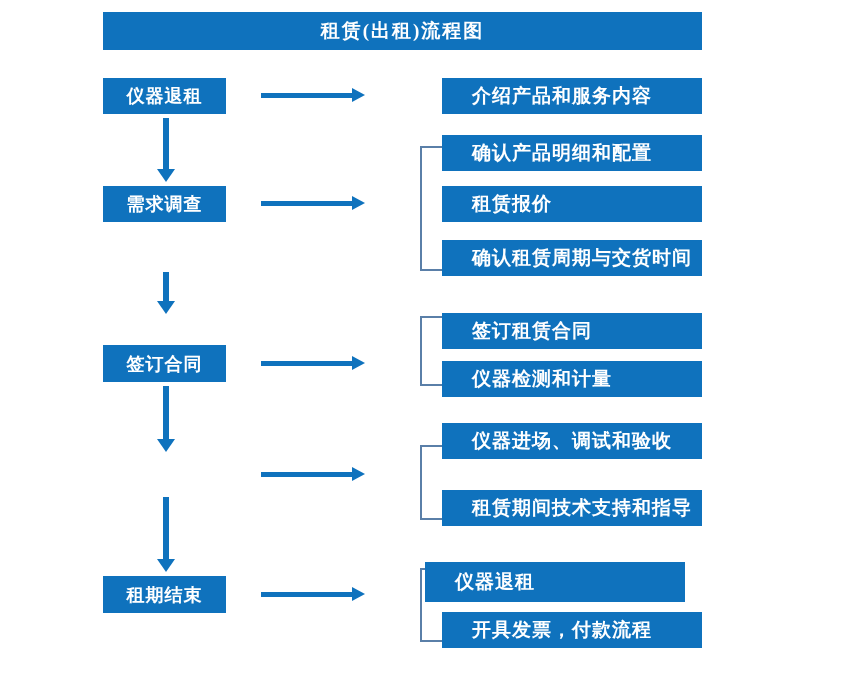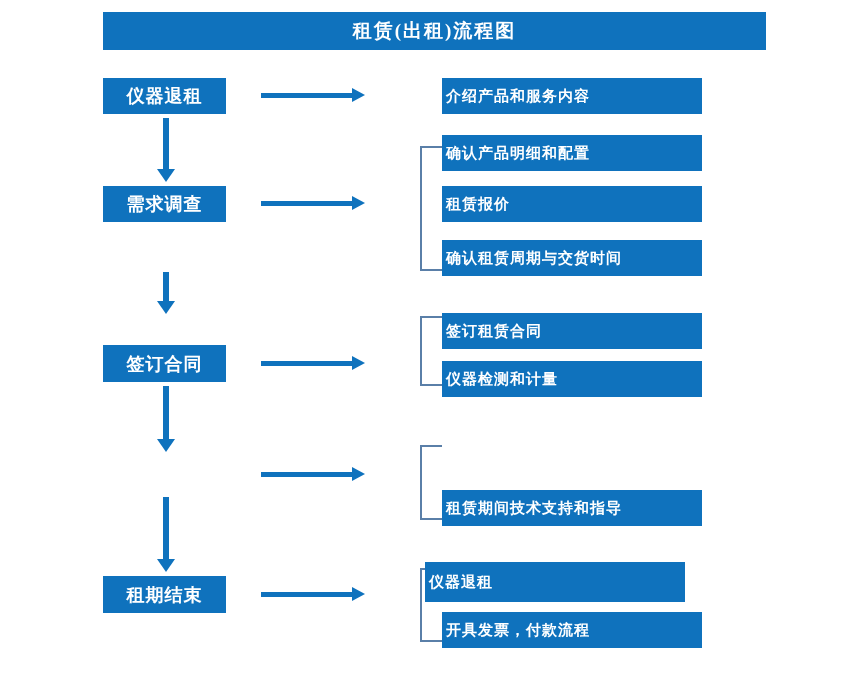--- a/index.html
+++ b/index.html
@@ -32,22 +32,22 @@
     justify-content: center;
     font-size: 19px;
     letter-spacing: 2px;
   }
   .stage-box {
     justify-content: center;
     font-size: 18px;
   }
   .detail-box {
     justify-content: flex-start;
-    padding-left: 4px;
-    font-size: 15px;
+    padding-left: 30px;
+    font-size: 19px;
   }
   
   .h-arrow {
     position: absolute;
     height: 22px;
   }
   .h-arrow .shaft {
     position: absolute;
     left: 0;
     top: 8px;
@@ -91,21 +91,21 @@
     border-top: 2px solid #5a7fa8;
     border-bottom: 2px solid #5a7fa8;
     box-sizing: border-box;
   }
 </style>
 </head>
 <body>
 
 <div id="canvas">
 
-  <div class="box title-box" style="left:103px; top:12px; width:663px; height:38px;">租赁(出租)流程图</div>
+  <div class="box title-box" style="left:103px; top:12px; width:599px; height:38px;">租赁(出租)流程图</div>
 
   <div class="box stage-box" style="left:103px; top:78px; width:123px; height:36px;">仪器退租</div>
 
   <div class="box stage-box" style="left:103px; top:186px; width:123px; height:36px;">需求调查</div>
 
   <div class="box stage-box" style="left:103px; top:345px; width:123px; height:37px;text-align:center;">签订合同</div>
 
 
   <div class="box stage-box" style="left:103px; top:576px; width:123px; height:37px;">租期结束</div>
 
@@ -167,20 +167,21 @@
   <div class="box detail-box" style="left:442px; top:135px; width:260px; height:36px;text-align:right;">确认产品明细和配置</div>
 
   <div class="box detail-box" style="left:442px; top:186px; width:260px; height:36px;">租赁报价</div>
 
   <div class="box detail-box" style="left:442px; top:240px; width:260px; height:36px;">确认租赁周期与交货时间</div>
 
   <div class="box detail-box" style="left:442px; top:313px; width:260px; height:36px;">签订租赁合同</div>
 
   <div class="box detail-box" style="left:442px; top:361px; width:260px; height:36px;">仪器检测和计量</div>
 
+  <div class="box detail-box" style="left:442px; top:423px; width:260px; height:36px;">仪器进场、调试和验收</div>
 
   <div class="box detail-box" style="left:442px; top:490px; width:260px; height:36px;">租赁期间技术支持和指导</div>
 
   <div class="box detail-box" style="left:425px; top:562px; width:260px; height:40px;">仪器退租</div>
 
   <div class="box detail-box" style="left:442px; top:612px; width:260px; height:36px;text-align:center;">开具发票，付款流程</div>
 
 </div>
 
 </body></html>

